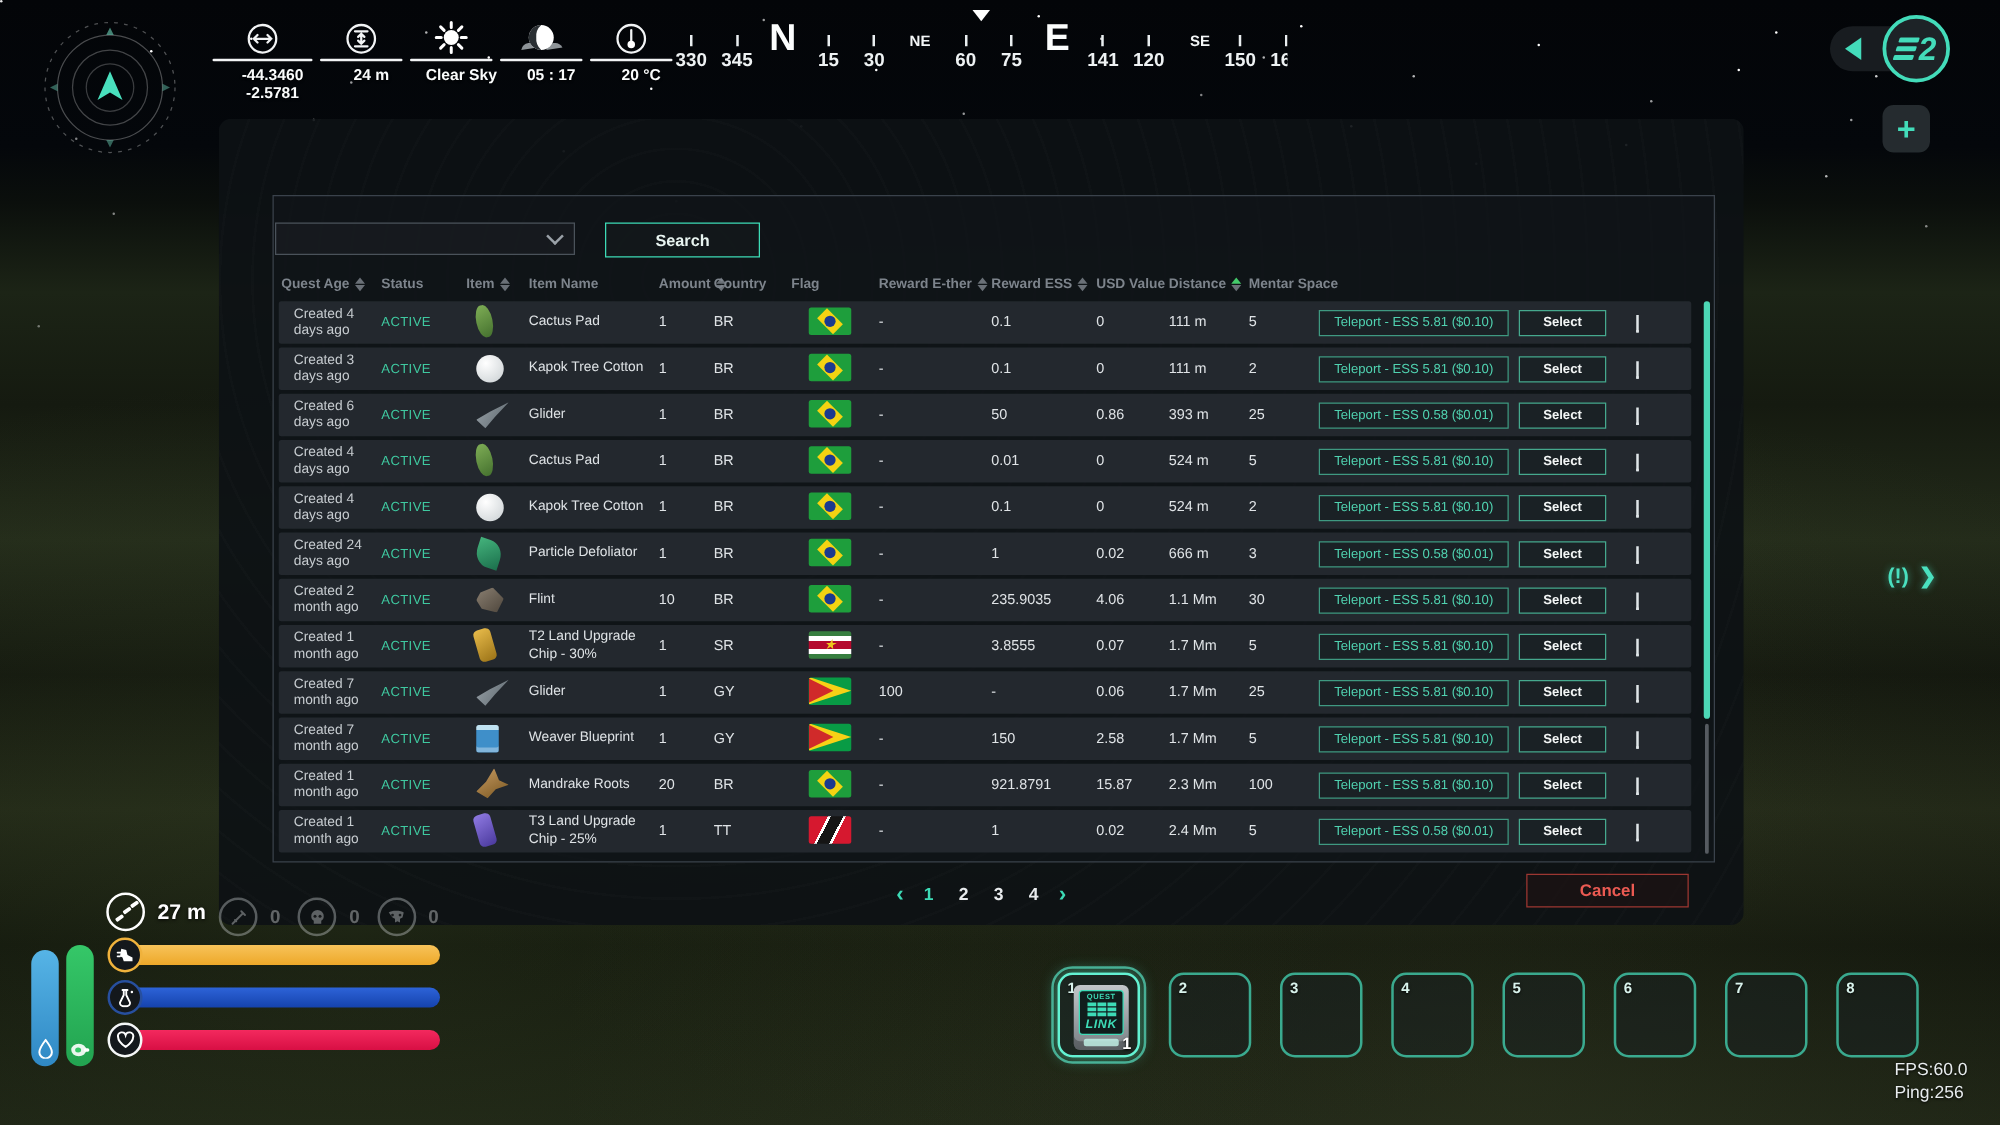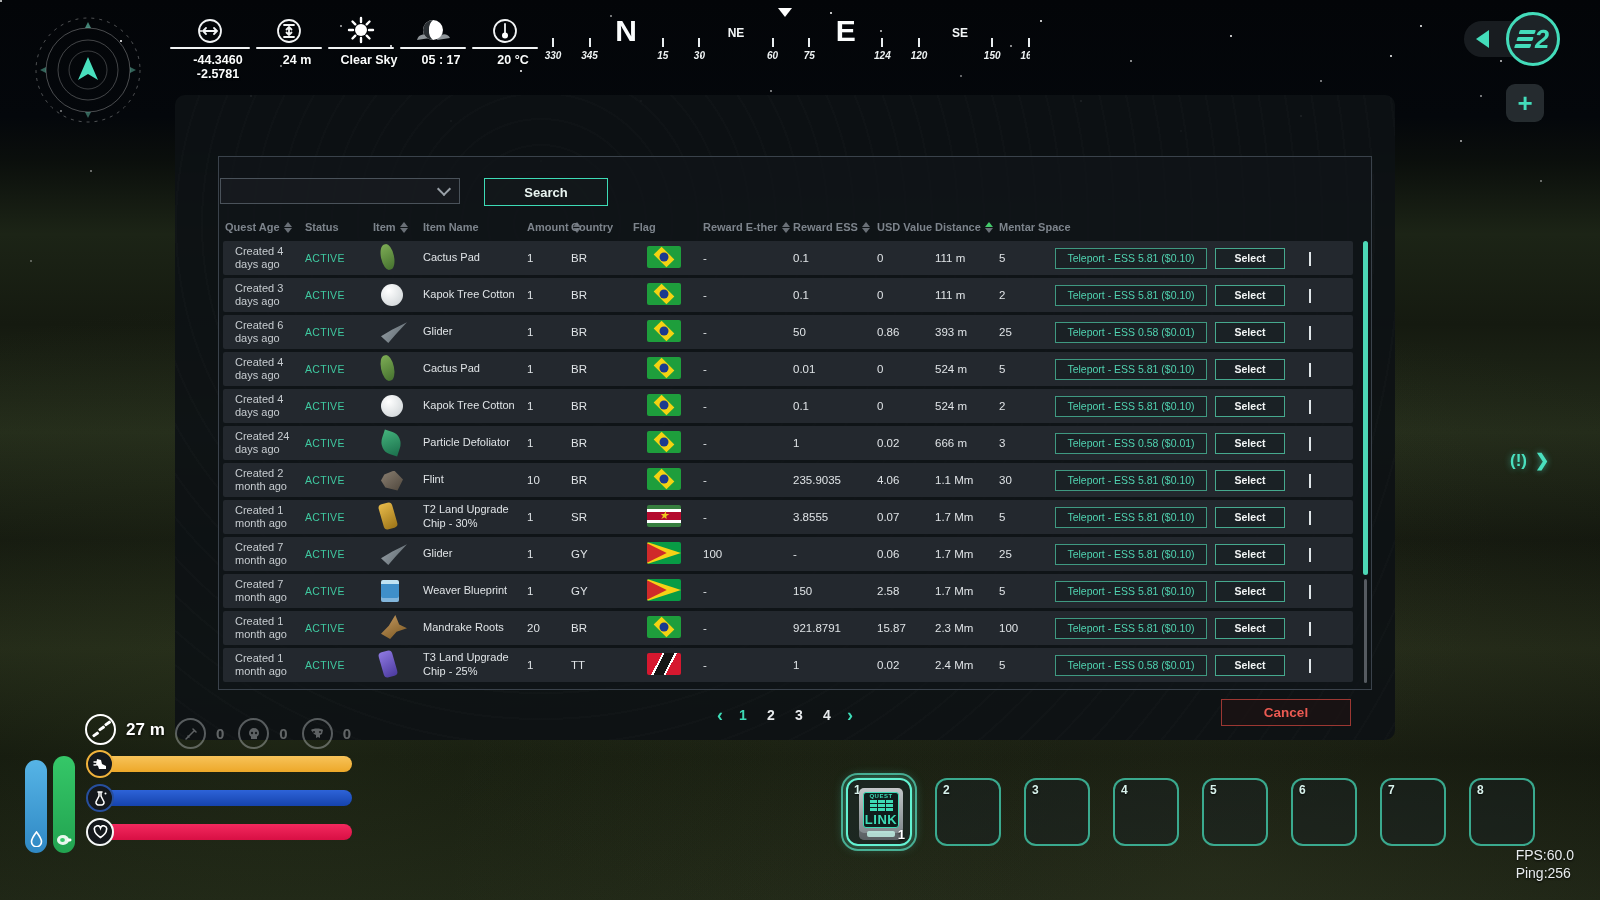--- a/index.html
+++ b/index.html
@@ -27,21 +27,21 @@
   .witem{width:66px;display:flex;flex-direction:column;align-items:center;}
   .witem.wide{width:80px;}
   .wicon{height:30px;display:flex;align-items:flex-end;justify-content:center;margin-bottom:3px;}
   .wline{width:100%;height:2px;background:#f2f4f5;border-radius:1px;margin-bottom:4px;}
   .wlabel{font-size:12.5px;font-weight:bold;color:#fafcfc;text-align:center;line-height:1.15;
     text-shadow:0 1px 2px rgba(0,0,0,.8);white-space:nowrap;margin-left:16px;}
   
   .compass{position:absolute;left:540px;top:6px;width:490px;height:56px;overflow:hidden;}
   .ctick{position:absolute;width:36px;text-align:center;transform:translateX(-50%);}
   .ctick .bar{display:block;width:2px;height:9px;background:#e9eef0;margin:0 auto 3px;}
-  .ctick.num{top:32px;font-size:10px;font-weight:bold;color:#eef2f3;font-style:italic;}
+  .ctick.num{top:22px;font-size:15px;font-weight:bold;color:#eef2f3;}
   .ctick.big{top:8px;font-size:30px;font-weight:bold;color:#fbfdfd;}
   .ctick.mid{top:20px;font-size:12px;font-weight:bold;color:#f3f6f7;}
   .cmarker{position:absolute;top:2px;width:0;height:0;border-left:7px solid transparent;
     border-right:7px solid transparent;border-top:9px solid #fff;transform:translateX(-50%);}
   
   .e2wrap{position:absolute;right:40px;top:12px;height:54px;}
   .e2pill{position:absolute;right:26px;top:9px;width:70px;height:36px;border-radius:18px;background:rgba(28,33,36,.85);
     display:flex;align-items:center;padding-left:12px;box-sizing:border-box;}
   .e2tri{width:0;height:0;border-top:9px solid transparent;border-bottom:9px solid transparent;border-right:13px solid #43dcba;}
   .e2circle{position:absolute;right:0;top:0;width:54px;height:54px;border-radius:50%;background:#1d2327;
@@ -157,21 +157,21 @@
     background:rgba(24,34,36,.45);box-sizing:border-box;}
   .slot .num{position:absolute;left:6px;top:3px;font-size:12px;font-weight:bold;color:#d9f3ec;text-shadow:0 1px 2px rgba(0,0,0,.8);}
   .slot.selected{border-color:#63f2d2;box-shadow:0 0 12px rgba(80,240,205,.55);outline:2px solid rgba(90,235,205,.65);outline-offset:3px;background:rgba(26,40,40,.6);}
   .device{position:absolute;left:11px;top:8px;width:44px;height:52px;border-radius:5px;
     background:linear-gradient(180deg,#c3c7c9,#777e83);box-shadow:inset 0 -7px 0 rgba(0,0,0,.25);}
   .device .screen{position:absolute;left:4px;top:4px;right:4px;height:34px;background:#101d1c;border:1px solid #3ddbb6;border-radius:3px;
     display:flex;flex-direction:column;align-items:center;justify-content:center;gap:1px;overflow:hidden;}
   .device .qtxt{font-size:6px;font-weight:bold;color:#3ddbb6;letter-spacing:.5px;}
   .device .grid{display:grid;grid-template-columns:repeat(3,7px);gap:1px;}
   .device .grid i{display:block;height:3px;background:#3ddbb6;}
-  .device .ltxt{font-size:13px;font-weight:bold;color:#3ddbb6;letter-spacing:.5px;}
+  .device .ltxt{font-size:10px;font-weight:bold;color:#3ddbb6;letter-spacing:.5px;font-style:italic;}
   .device .slab{position:absolute;left:8px;bottom:3px;right:8px;height:6px;border-radius:2px;background:#bfeee4;opacity:.85;}
   .slot .count{position:absolute;right:5px;bottom:2px;font-size:13px;font-weight:bold;color:#fff;text-shadow:0 1px 2px #000;}
   
   .fps{position:absolute;right:26px;bottom:18px;text-align:left;color:#e8ecee;font-size:14px;line-height:1.25;
     text-shadow:0 1px 2px rgba(0,0,0,.9);}
   svg .st{stroke:#f2f4f5;stroke-width:1.8;fill:none;stroke-linecap:round;}
 </style>
 </head>
 <body>
 
@@ -255,21 +255,21 @@
     <div class="cmarker" style="left:245px"></div>
   <span class="ctick num" style="left: 13px;"><i class="bar"></i><span>330</span></span>
       <span class="ctick num" style="left: 49.6px;"><i class="bar"></i><span>345</span></span>
       <span class="ctick big" style="left: 86.2px;"><span>N</span></span>
       <span class="ctick num" style="left: 122.8px;"><i class="bar"></i><span>15</span></span>
       <span class="ctick num" style="left: 159.4px;"><i class="bar"></i><span>30</span></span>
       <span class="ctick mid" style="left: 196px;"><span>NE</span></span>
       <span class="ctick num" style="left: 232.6px;"><i class="bar"></i><span>60</span></span>
       <span class="ctick num" style="left: 269.2px;"><i class="bar"></i><span>75</span></span>
       <span class="ctick big" style="left: 305.8px;"><span>E</span></span>
-      <span class="ctick num" style="left: 342.4px;"><i class="bar"></i><span>124</span></span>
+      <span class="ctick num" style="left: 342.4px;"><i class="bar"></i><span>141</span></span>
       <span class="ctick num" style="left: 379px;"><i class="bar"></i><span>120</span></span>
       <span class="ctick mid" style="left: 420px;"><span>SE</span></span>
       <span class="ctick num" style="left: 452.2px;"><i class="bar"></i><span>150</span></span>
       <span class="ctick num" style="left: 488.8px;"><i class="bar"></i><span>165</span></span>
     </div>
 
   <div class="e2wrap">
     <div class="e2pill">
         <span class="e2tri"></span>
       </div>

